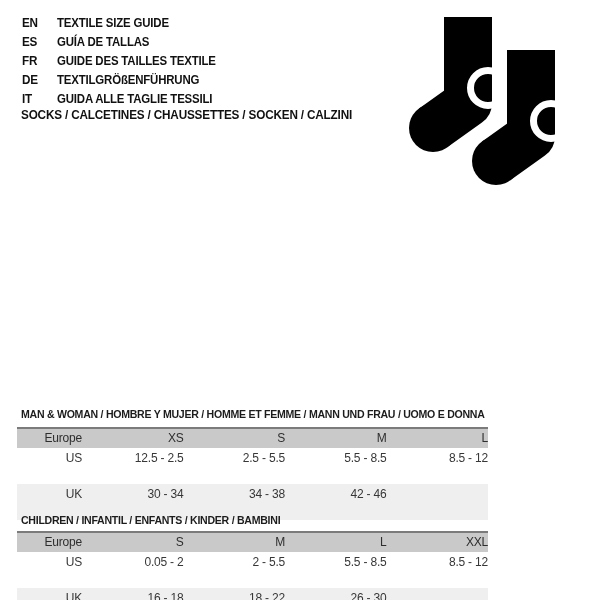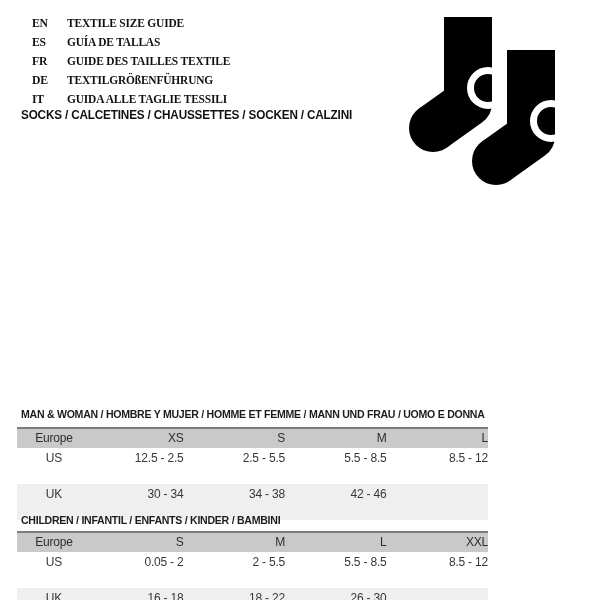--- a/index.html
+++ b/index.html
@@ -3,21 +3,21 @@
 <meta charset="utf-8">
 <style>
   * { margin:0; padding:0; box-sizing:border-box; }
   html,body { background:#ffffff; }
   body {
     width:600px; height:600px; position:relative; overflow:hidden;
     font-family:"Liberation Sans", sans-serif;
     color:var(--text, #111111);
   }
   
-  .lang-list { position:absolute; left:32px; top:13px;font-family:Liberation Serif, serif; }
+  .lang-list { position:absolute; left:22px; top:13px; }
   .lang-row { display:flex; line-height:19px; font-size:13px; font-weight:bold; letter-spacing:-0.2px; white-space:nowrap; }
   .lang-code { display:inline-block; width:35px; transform:scaleX(0.9); transform-origin:left center; }
   .lang-label { display:inline-block; transform:scaleX(0.88); transform-origin:left center; }
   
   .category-heading {
     position:absolute; left:21px; top:107px; font-size:13.5px; font-weight:bold;
     letter-spacing:-0.2px; white-space:nowrap; transform:scaleX(0.87); transform-origin:left center;
   }
   
   .socks-svg { position:absolute; left:390px; top:0; }
@@ -34,21 +34,21 @@
   .table-children { top:531px; }
   .tr { display:grid; grid-template-columns:65px 1fr 1fr 1fr 1fr; }
   .tr.thead {
     background:var(--header-bg, #c9c9c9);
     border-top:2px solid var(--header-top-border, #7b7b7b);
     height:21px; line-height:19px; color:#2e2e2e;
   }
   .tr.row { height:36px; line-height:20px; background:#ffffff; }
   .tr.row.alt { background:var(--alt-row-bg, #efefef); }
   .cell { text-align:right; overflow:hidden; }
-  .cell.first { text-align:center; padding-left:9px; }
+  .cell.first { text-align:right; padding-left:9px; }
 </style>
 </head>
 <body style="--text: #111111; --icon: #000000; --header-bg: #c9c9c9; --alt-row-bg: #efefef; --header-top-border: #7b7b7b;">
 
 <div class="lang-list">
   <div class="lang-row">
     <span class="lang-code">EN</span>
     <span class="lang-label">TEXTILE SIZE GUIDE</span>
   </div>
   <div class="lang-row">

